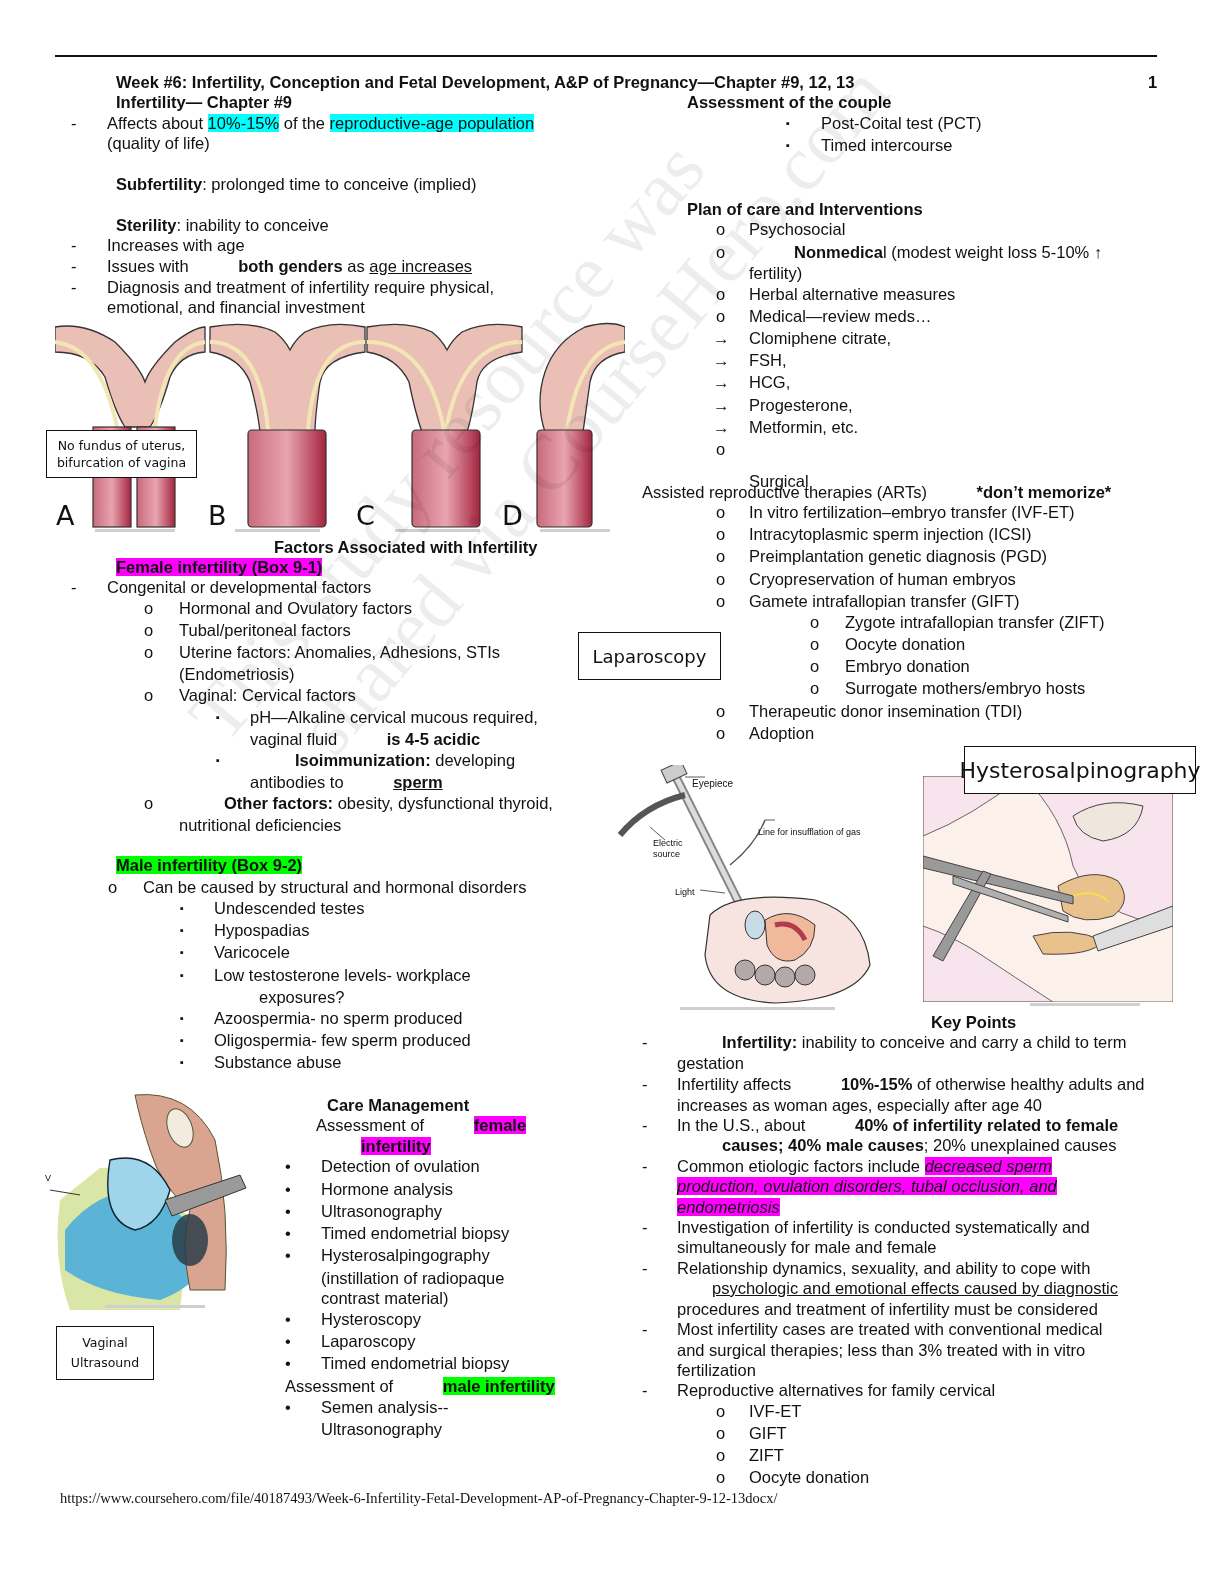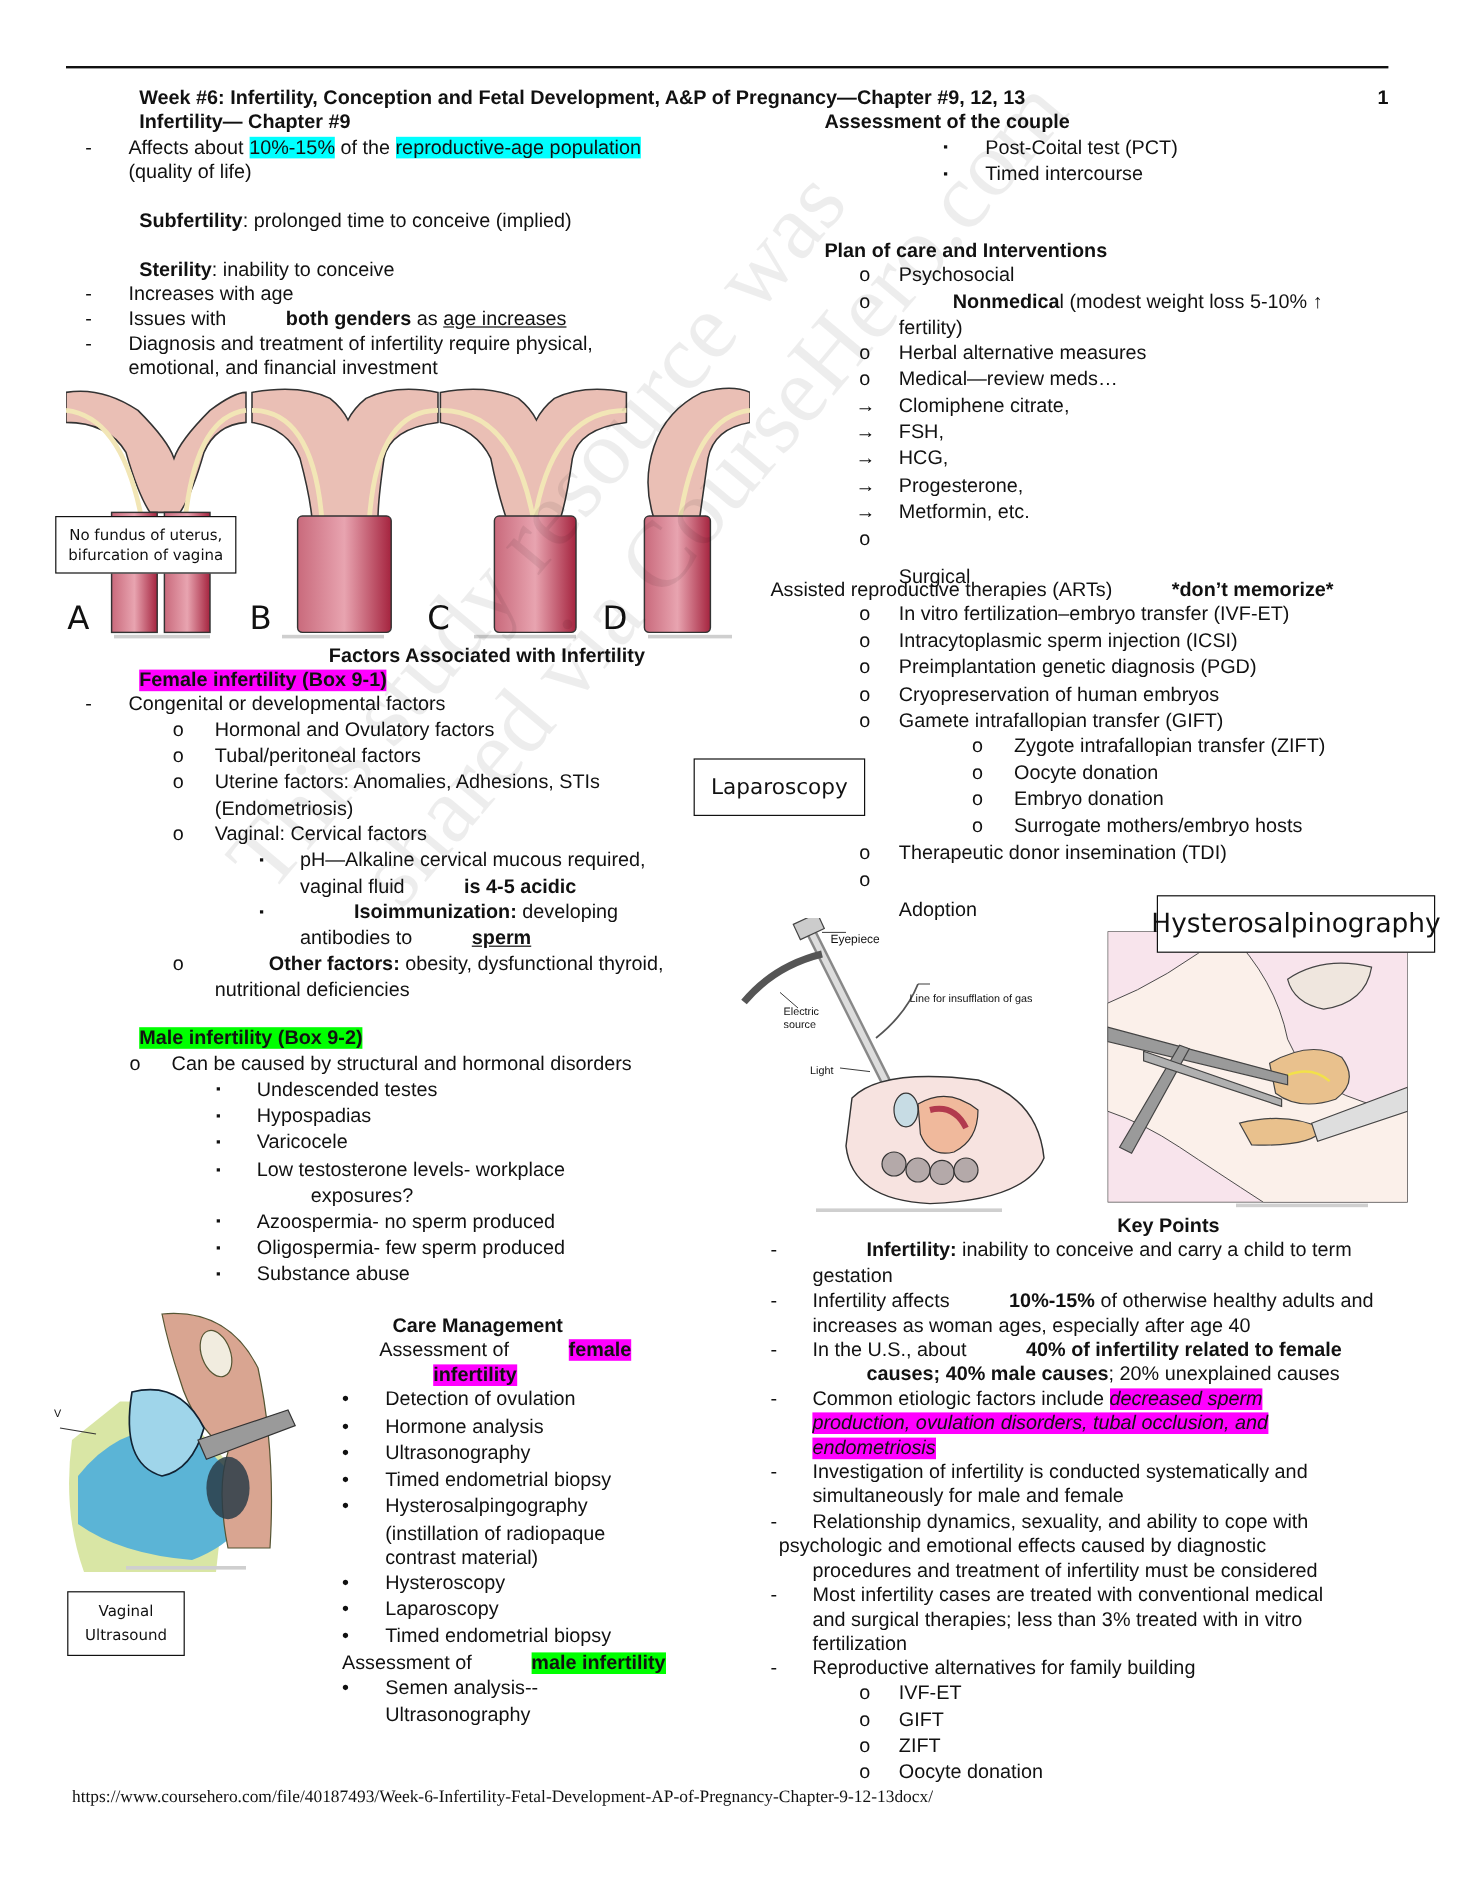--- a/index.html
+++ b/index.html
@@ -237,21 +237,21 @@
     <div class="line" style="left: 845px; top: 634px;">Oocyte donation</div>
     <span class="bul" style="left: 810px; top: 656px; line-height: 21px;">o</span>
     <div class="line" style="left: 845px; top: 656px;">Embryo donation</div>
     <span class="bul" style="left: 810px; top: 678px; line-height: 21px;">o</span>
     <div class="line" style="left: 845px; top: 678px;">Surrogate mothers/embryo hosts</div>
   </div>
 <div id="art-tail-items">
     <span class="bul" style="left: 716px; top: 701px; line-height: 21px;">o</span>
     <div class="line" style="left: 749px; top: 701px;">Therapeutic donor insemination (TDI)</div>
     <span class="bul" style="left: 716px; top: 723px; line-height: 21px;">o</span>
-    <div class="line" style="left: 749px; top: 723px; margin-top: 25px;">Adoption</div>
+    <div class="line" style="left: 749px; top: 723px;">Adoption</div>
   </div>
 
 <div class="box" style="left:578px;top:632px;width:141px;height:46px;font-size:18px;">
     <span>Laparoscopy</span>
   </div>
 
 <svg class="abs" style="left:615px;top:765px;" width="300" height="240" viewBox="0 0 300 240">
   <path d="M60 10 L130 150" stroke="#888" stroke-width="9" fill="none"></path>
   <path d="M60 10 L130 150" stroke="#ddd" stroke-width="5" fill="none"></path>
   <rect x="48" y="0" width="22" height="14" fill="#ccc" stroke="#444" transform="rotate(-25 59 7)"></rect>
@@ -305,28 +305,28 @@
 <div class="line" style="left:677px;top:1135px;"><b>causes; 40% male causes</b><span>; 20% unexplained causes</span></div>
 <span class="bul" style="left:642px;top:1156px;line-height:21px;">-</span>
 <div class="line" style="left:677px;top:1156px;"><span>Common etiologic factors include </span><span class="hl-mag i">decreased sperm </span></div>
 <div class="line" style="left:677px;top:1176px;"><span class="hl-mag i">production, ovulation disorders, tubal occlusion, and </span></div>
 <div class="line" style="left:677px;top:1197px;"><span class="hl-mag i">endometriosis</span></div>
 <span class="bul" style="left:642px;top:1217px;line-height:21px;">-</span>
 <div class="line" style="left:677px;top:1217px;">Investigation of infertility is conducted systematically and</div>
 <div class="line" style="left:677px;top:1237px;">simultaneously for male and female</div>
 <span class="bul" style="left:642px;top:1258px;line-height:21px;">-</span>
 <div class="line" style="left:677px;top:1258px;">Relationship dynamics, sexuality, and ability to cope with</div>
-<div class="line" style="left:649px;top:1278px;">psychologic and emotional effects caused by diagnostic</div>
+<div class="line" style="left:712px;top:1278px;text-decoration:underline;">psychologic and emotional effects caused by diagnostic</div>
 <div class="line" style="left:677px;top:1299px;">procedures and treatment of infertility must be considered</div>
 <span class="bul" style="left:642px;top:1319px;line-height:21px;">-</span>
 <div class="line" style="left:677px;top:1319px;">Most infertility cases are treated with conventional medical</div>
 <div class="line" style="left:677px;top:1340px;">and surgical therapies; less than 3% treated with in vitro</div>
 <div class="line" style="left:677px;top:1360px;">fertilization</div>
 <span class="bul" style="left:642px;top:1380px;line-height:21px;">-</span>
-<div class="line" style="left:677px;top:1380px;">Reproductive alternatives for family building</div>
+<div class="line" style="left:677px;top:1380px;">Reproductive alternatives for family cervical</div>
 <div id="alt-items">
     <span class="bul" style="left: 716px; top: 1401px; line-height: 21px;">o</span>
     <div class="line" style="left: 749px; top: 1401px;">IVF-ET</div>
     <span class="bul" style="left: 716px; top: 1423px; line-height: 21px;">o</span>
     <div class="line" style="left: 749px; top: 1423px;">GIFT</div>
     <span class="bul" style="left: 716px; top: 1445px; line-height: 21px;">o</span>
     <div class="line" style="left: 749px; top: 1445px;">ZIFT</div>
     <span class="bul" style="left: 716px; top: 1467px; line-height: 21px;">o</span>
     <div class="line" style="left: 749px; top: 1467px;">Oocyte donation</div>
   </div>

